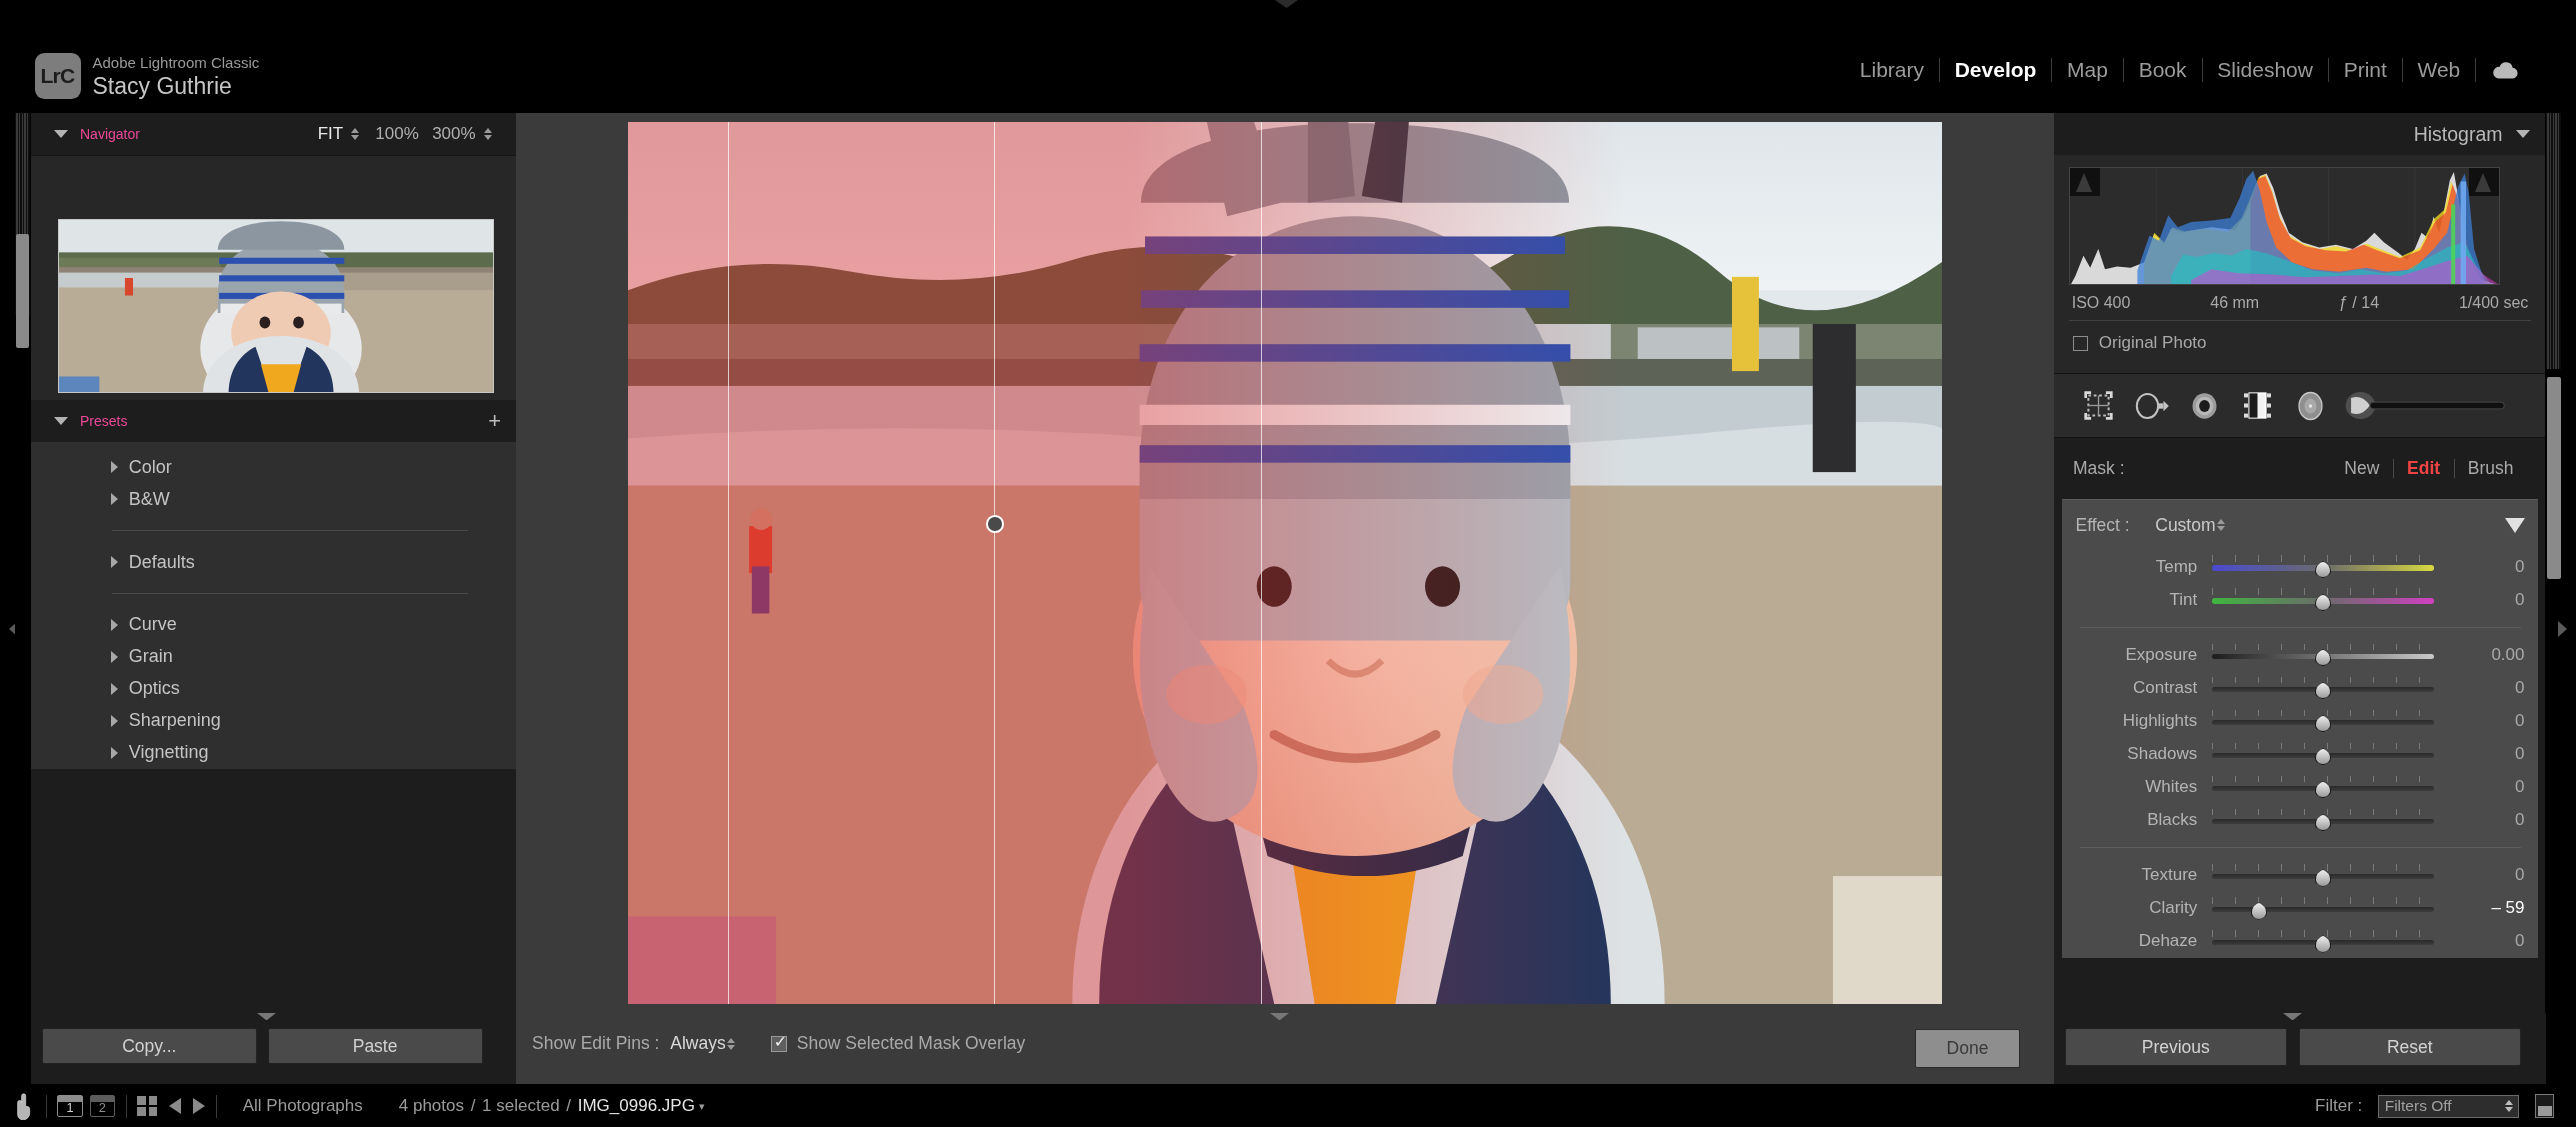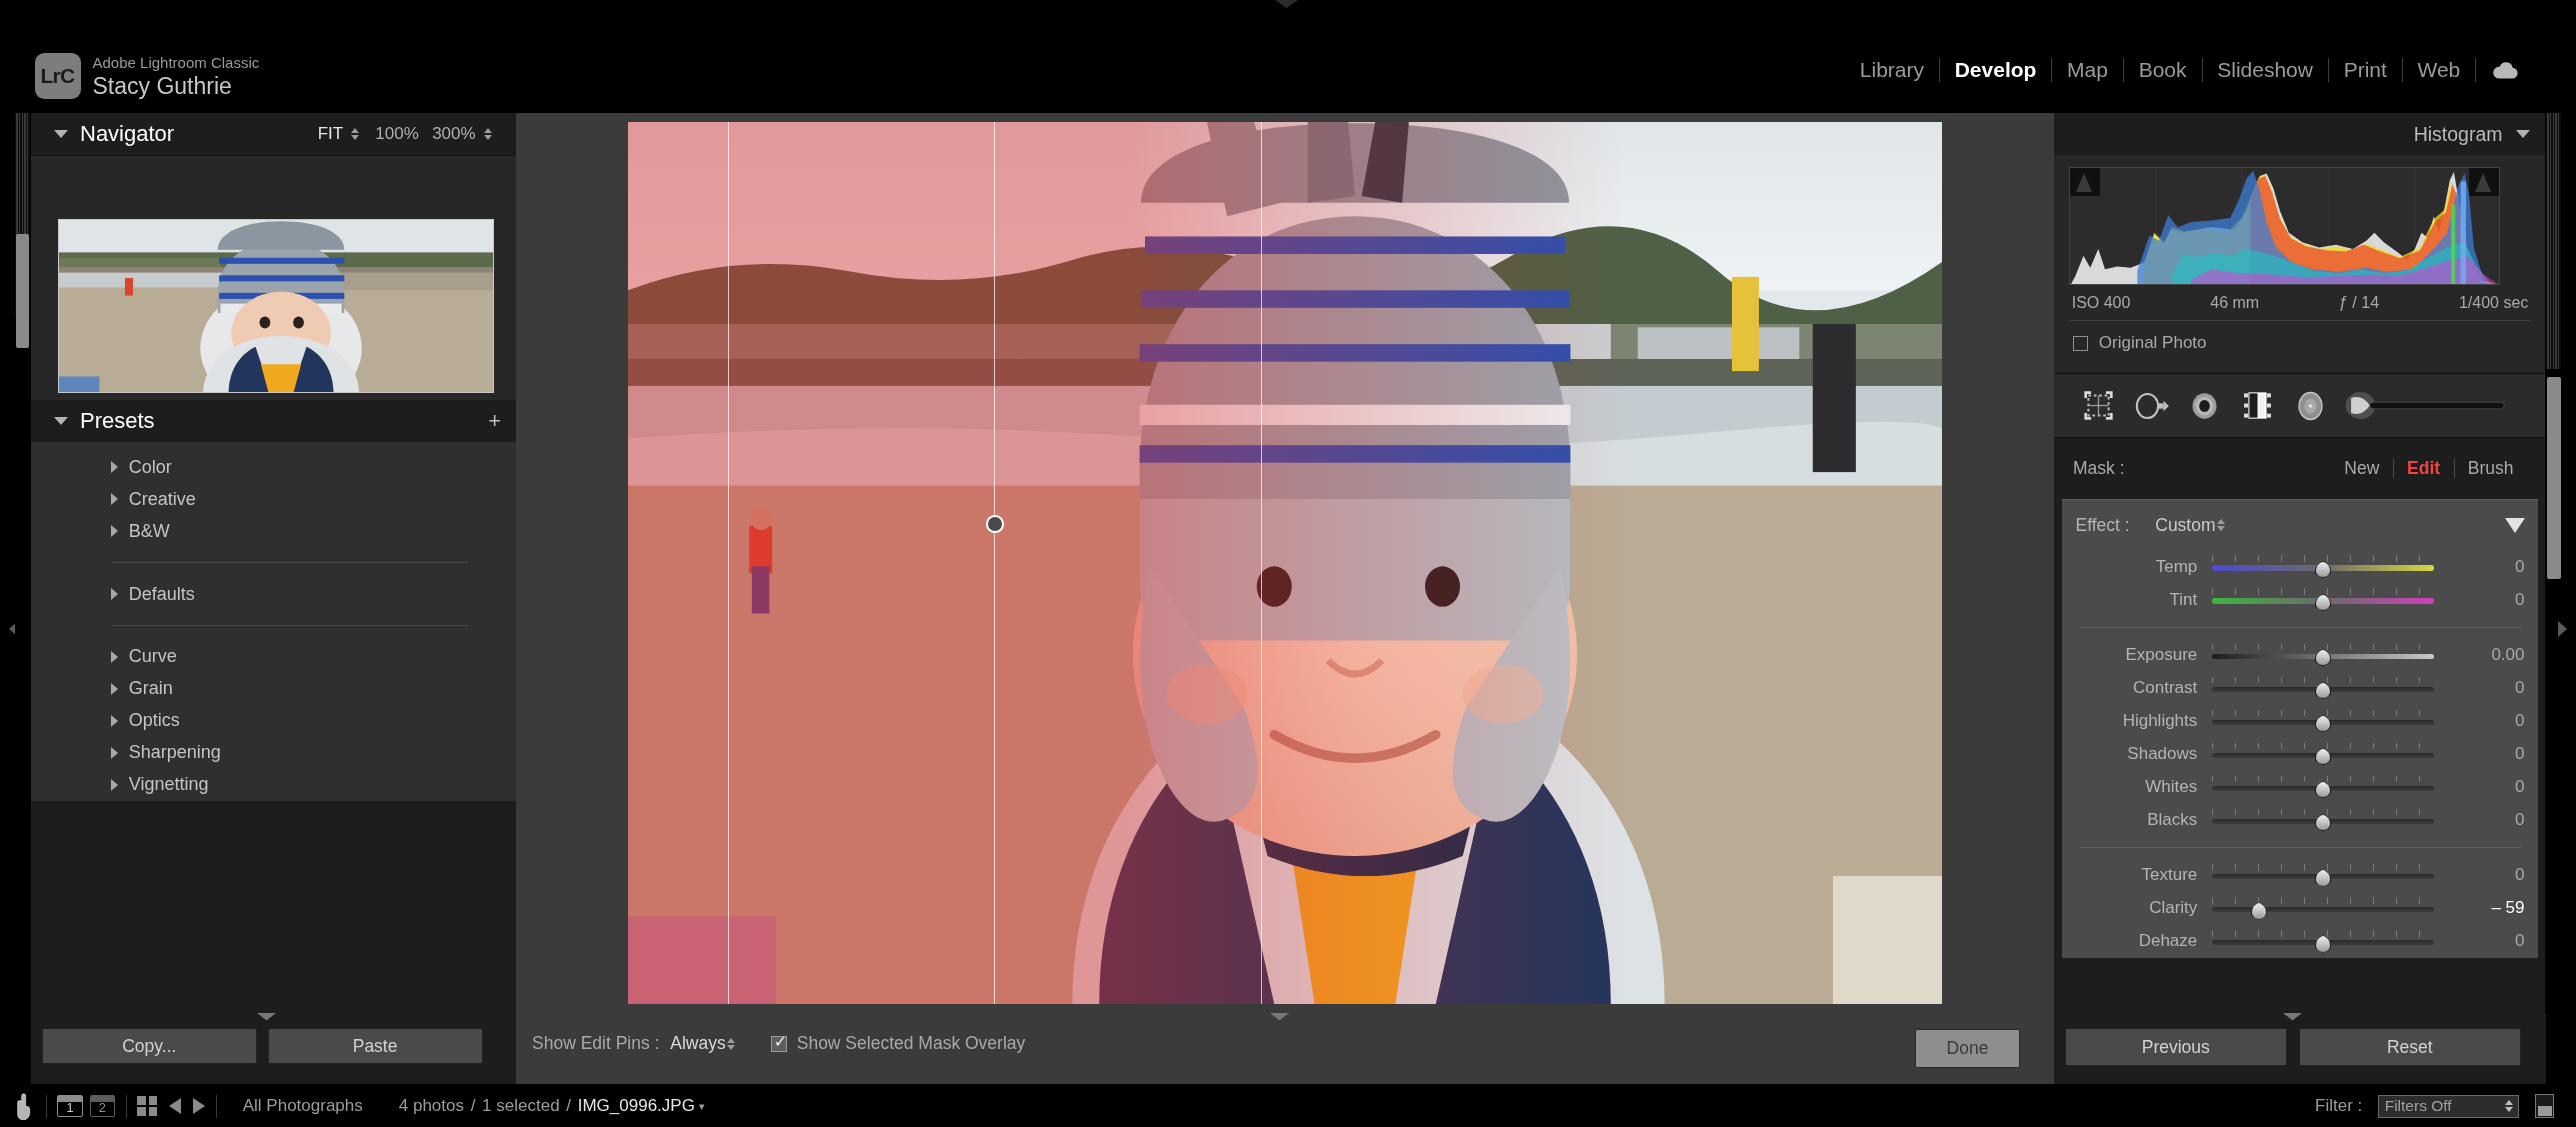--- a/index.html
+++ b/index.html
@@ -42,21 +42,21 @@
      background:repeating-linear-gradient(90deg,#0d0d0d 0 1.3px,#3a3a3a 1.3px 2.7px); }
   .lscroll-thumb{ position:absolute; left:15.5px; top:234px; width:13.5px; height:114px;
                   background:#8a8a8a; border-radius:2px; cursor:pointer; }
 
   .panel-header{ height:42px; background:#1d1d1d; display:flex; align-items:center;
                  padding:0 15px 0 23px; position:relative; }
   .tri-down{ width:0;height:0;border-left:7.4px solid transparent;border-right:7.4px solid transparent;
              border-top:8px solid #b3b3b3; margin-right:12px; cursor:pointer; }
   .tri-right{ width:0;height:0;border-top:6px solid transparent;border-bottom:6px solid transparent;
               border-left:7.4px solid #a8a8a8; margin-right:10.8px; cursor:pointer; }
-  .panel-title{ color:#ffffff; font-size:22px; }
+  .panel-title{ color:#ec4899; font-size:14px; }
   .nav-zooms{ margin-left:auto; display:flex; align-items:center; gap:0; }
   .zoom-item{ color:#b0b0b0; font-size:17px; padding:0 6.7px; cursor:pointer; }
   .zoom-item.active{ color:#e8e8e8; }
   .stepper{ display:inline-flex; flex-direction:column; gap:2px; margin:0 9.4px 0 1.3px; cursor:pointer;}
   .stepper i{ display:block; width:0;height:0;border-left:4.7px solid transparent;border-right:4.7px solid transparent;}
   .stepper i.up{ border-bottom:5.4px solid #9a9a9a;}
   .stepper i.dn{ border-top:5.4px solid #9a9a9a;}
 
   .nav-body{ background:#272727; height:245px; position:relative; border-top:0.7px solid #141414;}
   .nav-thumb{ position:absolute; left:27px; top:63px; width:436px; height:174px;
@@ -312,24 +312,20 @@
       <div class="add-preset">+</div>
     </div>
 
     <div class="presets-body">
       <div class="preset-row">
         <div class="tri-right"></div>
         <div class="preset-label">Color</div>
       </div>
       <div class="preset-row">
         <div class="tri-right"></div>
-        <div class="preset-label">Creative</div>
-      </div>
-      <div class="preset-row">
-        <div class="tri-right"></div>
         <div class="preset-label">B&amp;W</div>
       </div>
       <div class="preset-div"></div>
       <div class="preset-row">
         <div class="tri-right"></div>
         <div class="preset-label">Defaults</div>
       </div>
       <div class="preset-div"></div>
       <div class="preset-row">
         <div class="tri-right"></div>

